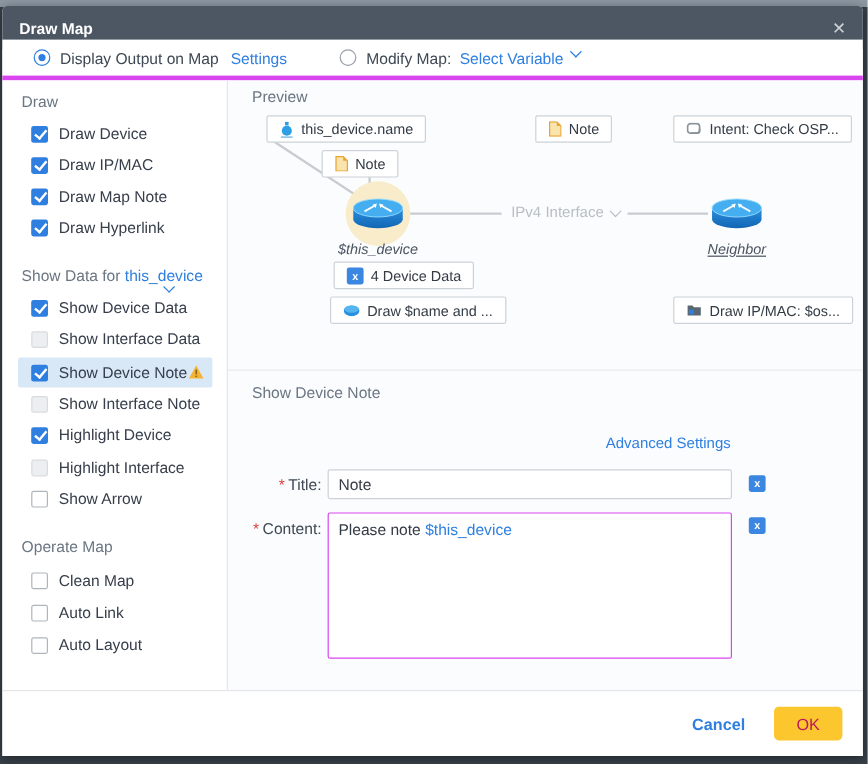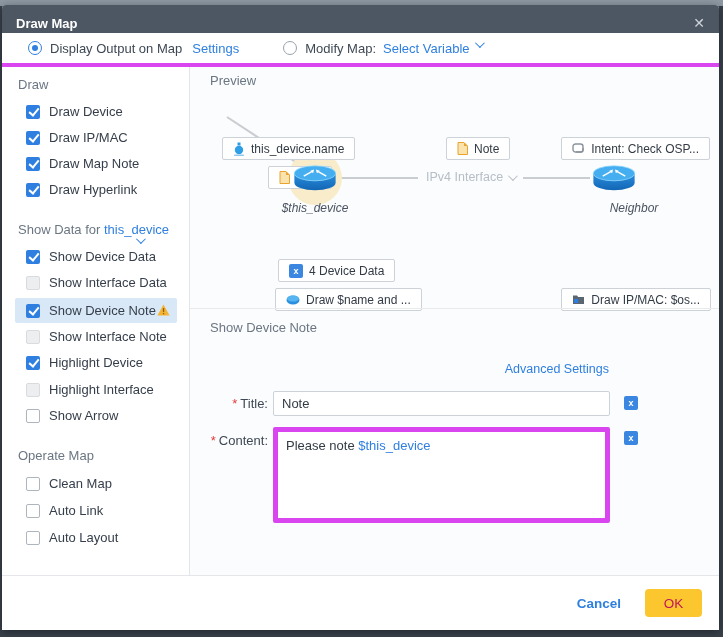--- a/index.html
+++ b/index.html
@@ -43,34 +43,34 @@
   .cb.checked::after { content:""; position:absolute; left:4.5px; top:1.5px; width:4px; height:8px; border:solid #fff; border-width:0 2px 2px 0; transform:rotate(40deg); }
   .cb.muted { background:#eceef0; border:1px solid #d9dcdf; }
   .cb.unchecked { background:#fff; border:1px solid #aeb5bd; }
   .cb-label { font-size:13px; color:#353e4a; white-space:nowrap; }
   .warn { position:absolute; right:7px; top:6px; width:13px; height:12px; }
   
   .content { position:absolute; left:188px; top:62px; right:0; bottom:55px; background:#fbfcfd; }
   .pv-title, .fp-title { position:absolute; font-size:13px; color:#6b7683; }
   .tag {
     position:absolute; height:23px; border:1px solid #ccd2d8; background:#fff; border-radius:2px;
-    display:flex; align-items:center; padding:0 10px; font-size:12px; color:#333b45; white-space:nowrap; gap:6px;margin-top:41px;
+    display:flex; align-items:center; padding:0 10px; font-size:12px; color:#333b45; white-space:nowrap; gap:6px;
   }
   .pv-lines { position:absolute; left:0; top:0; width:529px; height:241px; pointer-events:none; }
   .hl-circle { position:absolute; left:98px; top:84px; width:54px; height:54px; border-radius:50%; background:#f8ecca; }
   .router { position:absolute; width:46px; height:30px; }
   .dev-label { position:absolute; width:104px; text-align:center; font-size:12px; font-style:italic; color:#4a5361; }
   .linklabel { position:absolute; top:103px; font-size:12.5px; color:#b6bec6; background:#fbfcfd; padding:0 8px; display:flex; align-items:center; }
   
   .form-pane { position:absolute; left:0; top:241px; right:0; bottom:0; border-top:1px solid #e8eaec; }
   .adv { position:absolute; right:110px; top:53px; font-size:12.5px; }
   .form-label { position:absolute; left:0; width:78px; text-align:right; font-size:13px; color:#3e4854; }
   .req { color:#e23b3b; margin-right:3px; }
   .txt-input { position:absolute; left:83px; width:337px; height:25px; border:1px solid #ccd2d8; border-radius:2px; background:#fff; font-family:"Liberation Sans",sans-serif; font-size:13px; color:#333b45; padding:0 8px; outline:none; }
-  .txt-area { position:absolute; left:83px; top:118px; width:337px; height:96px; border:5px solid #d946ef; border-radius:2px; background:#fff; font-size:13px; color:#333b45; padding:6px 8px; }
+  .txt-area { position:absolute; left:83px; top:118px; width:337px; height:122px; border:1px solid #d946ef; border-radius:2px; background:#fff; font-size:13px; color:#333b45; padding:6px 8px; }
   .var-ic { position:absolute; width:14px; height:14px; background:#3a86e0; border-radius:2px; color:#fff; font-size:9px; line-height:14px; text-align:center; font-weight:bold; cursor:pointer; }
   
   .footer { position:absolute; left:0; bottom:0; right:0; height:55px; border-top:1px solid #e4e6e9; display:flex; align-items:center; justify-content:flex-end; padding-right:17px; gap:24px; background:#fff; }
   .btn-ok { min-width:57px; height:28px; background:#fcc62f; border:none; border-radius:4px; font-family:"Liberation Sans",sans-serif; font-size:13.5px; color:#be185d; font-weight:normal; cursor:pointer; }
   .cancel { font-size:13.5px;font-weight:bold; }
 </style>
 </head>
 <body>
 
 <div class="modal">
@@ -249,21 +249,21 @@
         <path d="M36 14 L27 9" stroke="#fff" stroke-width="1.6"></path>
           <path d="M25 7 L29 8.2 L26 11 Z" fill="#fff"></path>
       </svg>
 
       <div class="linklabel" style="left:228px;">
         <span>IPv4 Interface</span>
         <span class="chev gray"></span>
       </div>
 
       <div class="dev-label" style="left:73px;top:134px;">$this_device</div>
-      <div class="dev-label" style="left:392px;top:134px;">Neighbor</div>
+      <div class="dev-label" style="left:372px;top:134px;text-decoration:underline;">Neighbor</div>
 
       <div class="tag" style="left:88px;top:151px;">
         <span class="var-ic" style="position:static;">x</span>
         <span>4 Device Data</span>
       </div>
 
       <div class="tag" style="left:85px;top:180px;">
         <svg width="14" height="10" viewBox="0 0 14 10">
           <ellipse cx="7" cy="5" rx="6.5" ry="4.5" fill="#2a8fdf"></ellipse>
           <ellipse cx="7" cy="3.6" rx="6" ry="3" fill="#55b5f0"></ellipse>

